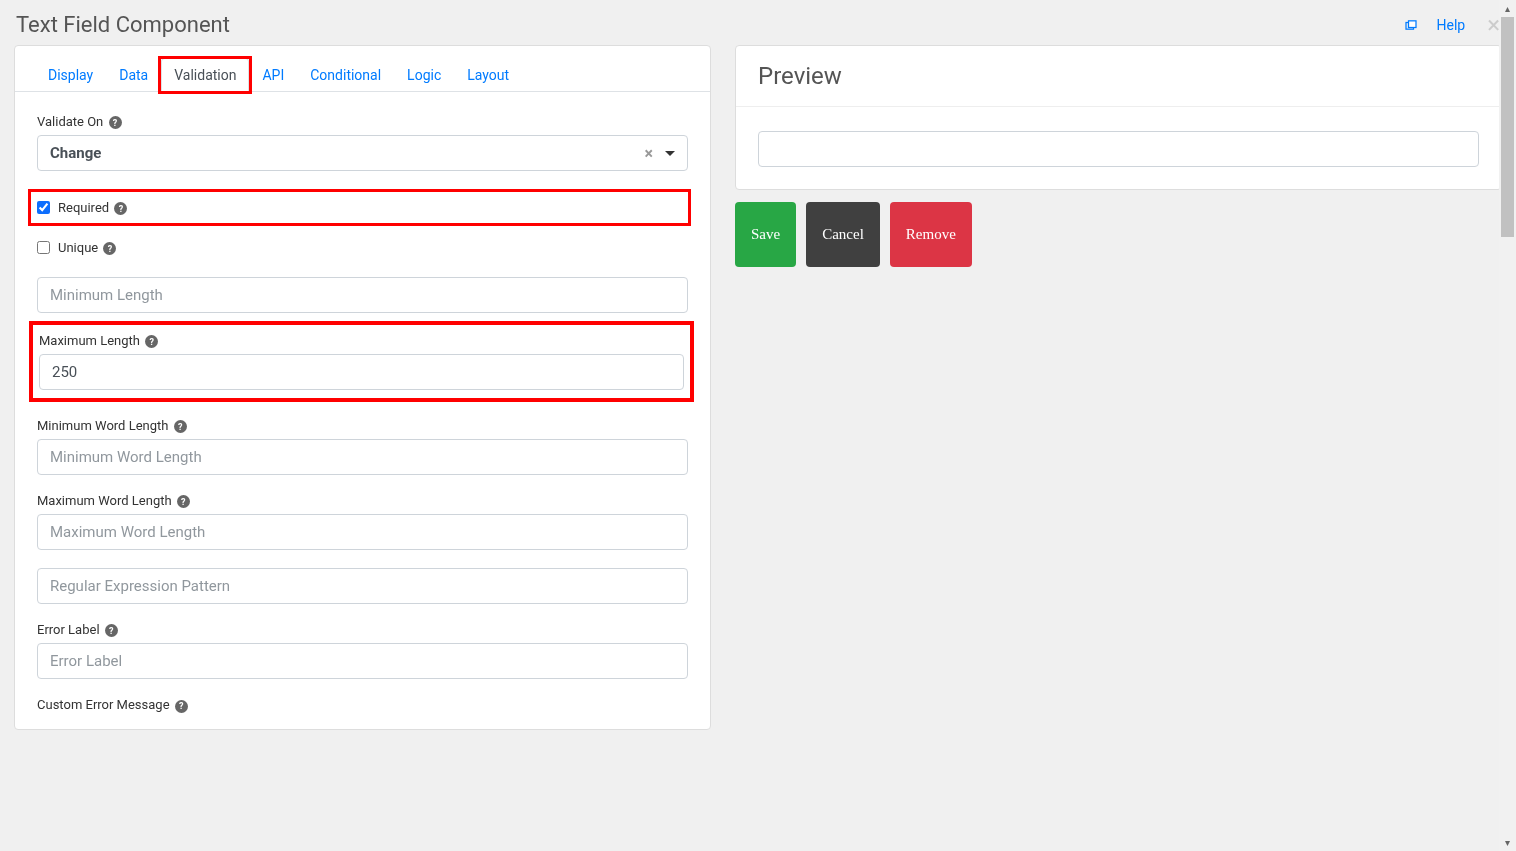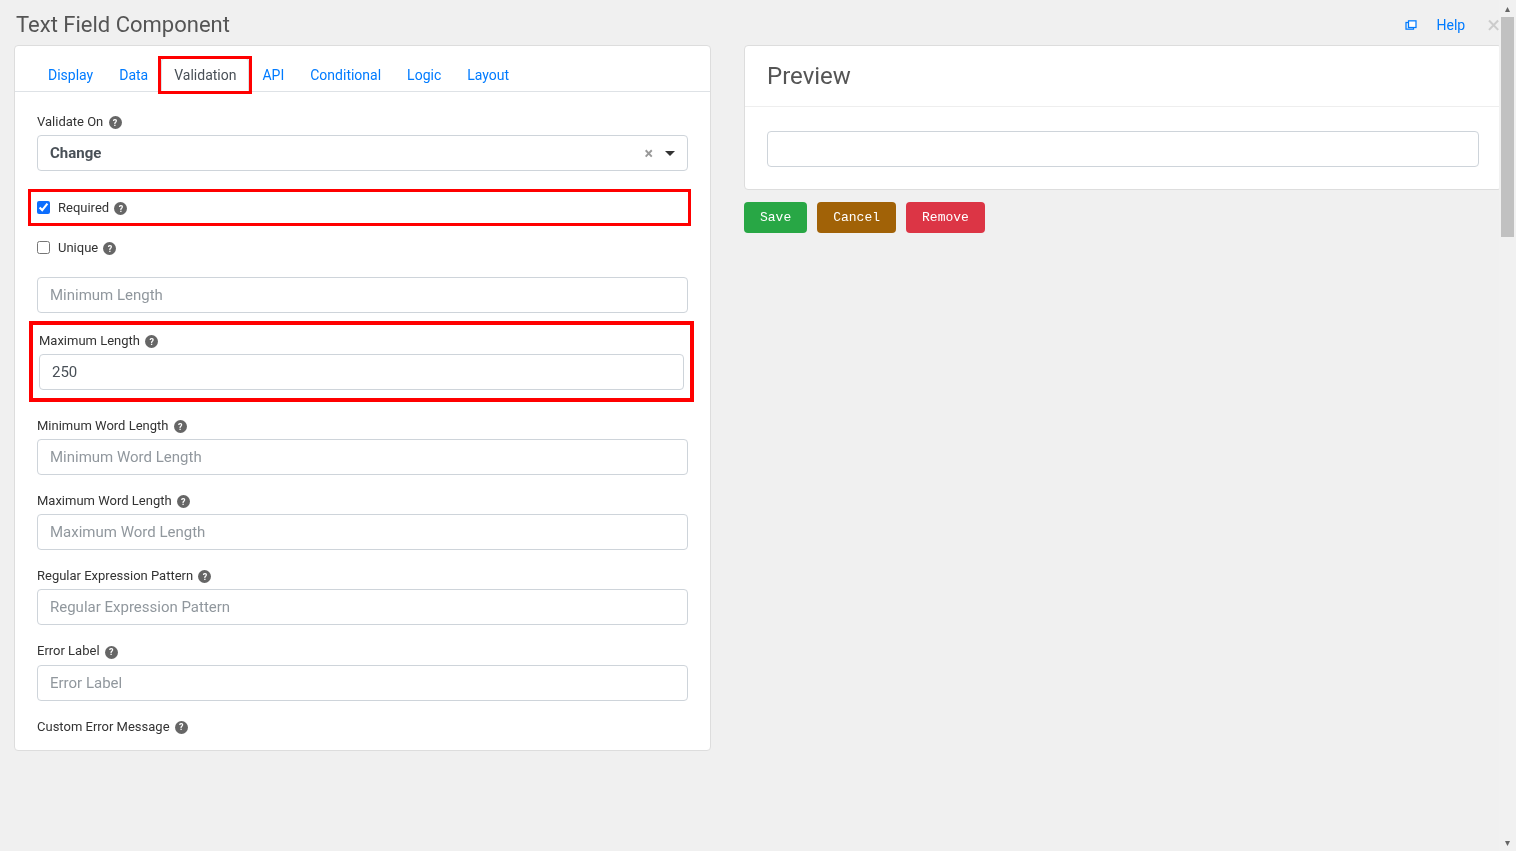--- a/index.html
+++ b/index.html
@@ -43,21 +43,21 @@
       cursor: pointer;
       line-height: 1;
     }
     .top-right {
       display: flex;
       align-items: center;
       gap: 10px;
     }
     .content-row {
       display: flex;
-      gap: 33px;
+      gap: 24px;
       padding: 0 14px;
     }
     .left-panel {
       flex: 0 0 697px;
       background: #fff;
       border: 1px solid #ddd;
       border-radius: 4px;
     }
     .right-panel {
       flex: 1;
@@ -221,30 +221,30 @@
       border: 1px solid #ced4da;
       border-radius: 4px;
       padding: 0 12px;
     }
     .button-row {
       display: flex;
       gap: 10px;
       margin-top: 12px;
     }
     .btn {
-      padding: 8px 16px;
+      padding: 24px 16px;
       border: none;
       border-radius: 4px;
-      font-size: 13px;
+      font-size: 15px;
       color: #fff;
       cursor: pointer;
-      font-family: Liberation Mono, monospace;
+      font-family: Liberation Serif, serif;
     }
     .btn-success { background: #28a745; }
-    .btn-secondary { background: #a16207; }
+    .btn-secondary { background: #404040; }
     .btn-danger { background: #dc3545; }
     .scrollbar-track {
       position: absolute;
       right: 0;
       top: 0;
       bottom: 0;
       width: 17px;
       background: #f1f1f1;
     }
     .scrollbar-thumb {
@@ -364,24 +364,20 @@
 
         <div class="form-group">
           <label class="form-label">
             <span>Maximum Word Length</span>
             <span class="help-icon">?</span>
           </label>
           <input class="text-input" type="text" placeholder="Maximum Word Length" style="">
         </div>
 
         <div class="form-group">
-          <label class="form-label">
-            <span>Regular Expression Pattern</span>
-            <span class="help-icon">?</span>
-          </label>
           <input class="text-input" type="text" placeholder="Regular Expression Pattern" style="">
         </div>
 
         <div class="form-group">
           <label class="form-label">
             <span>Error Label</span>
             <span class="help-icon">?</span>
           </label>
           <input class="text-input" type="text" placeholder="Error Label" style="">
         </div>

